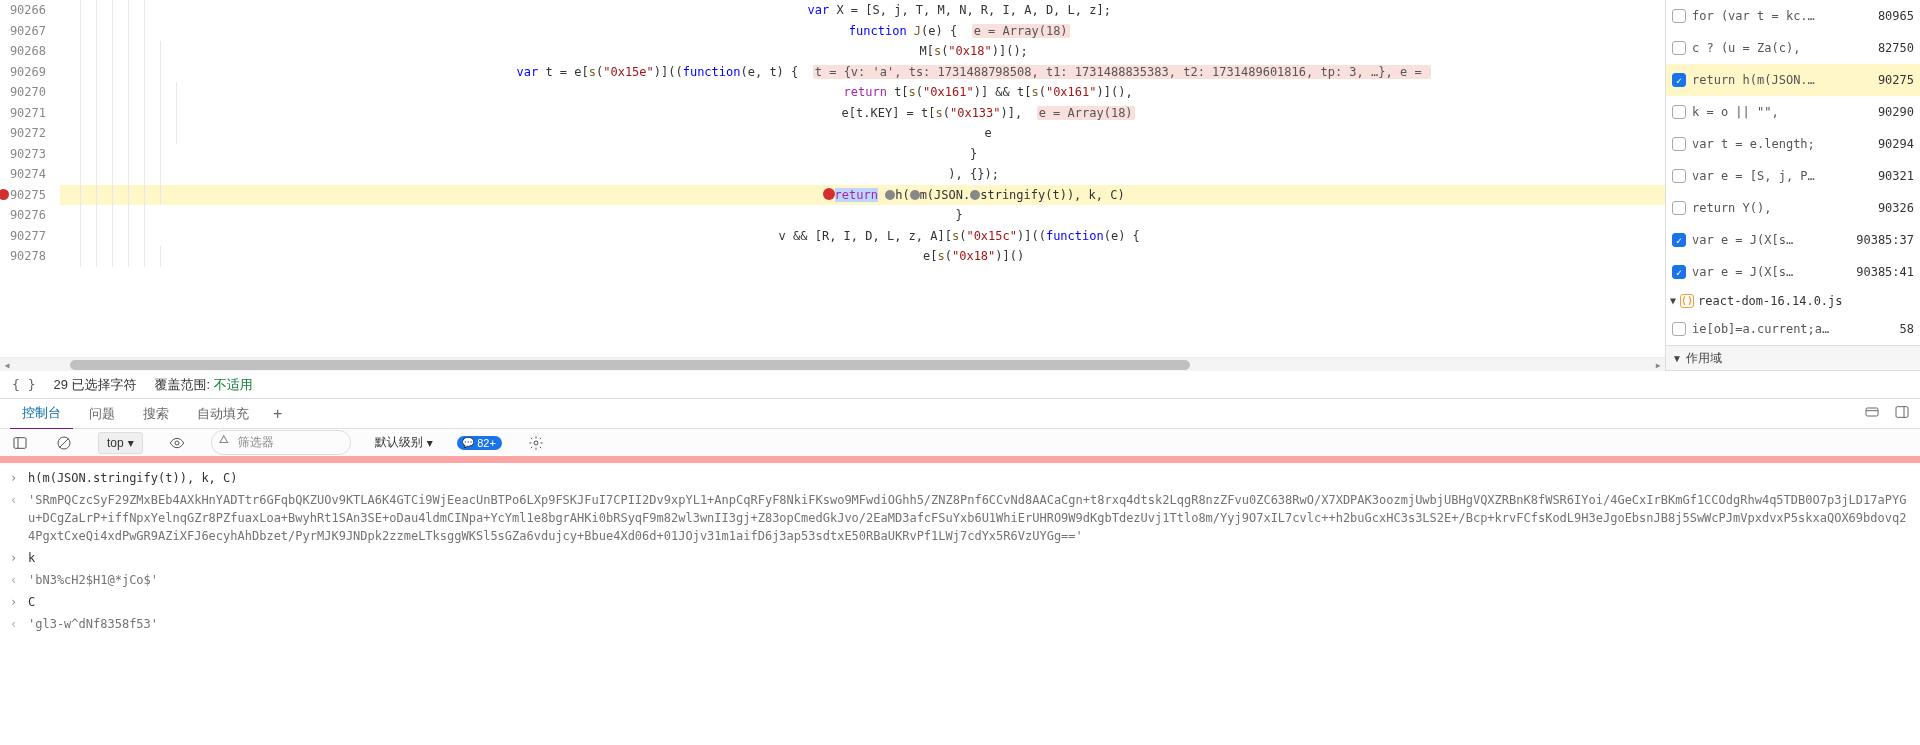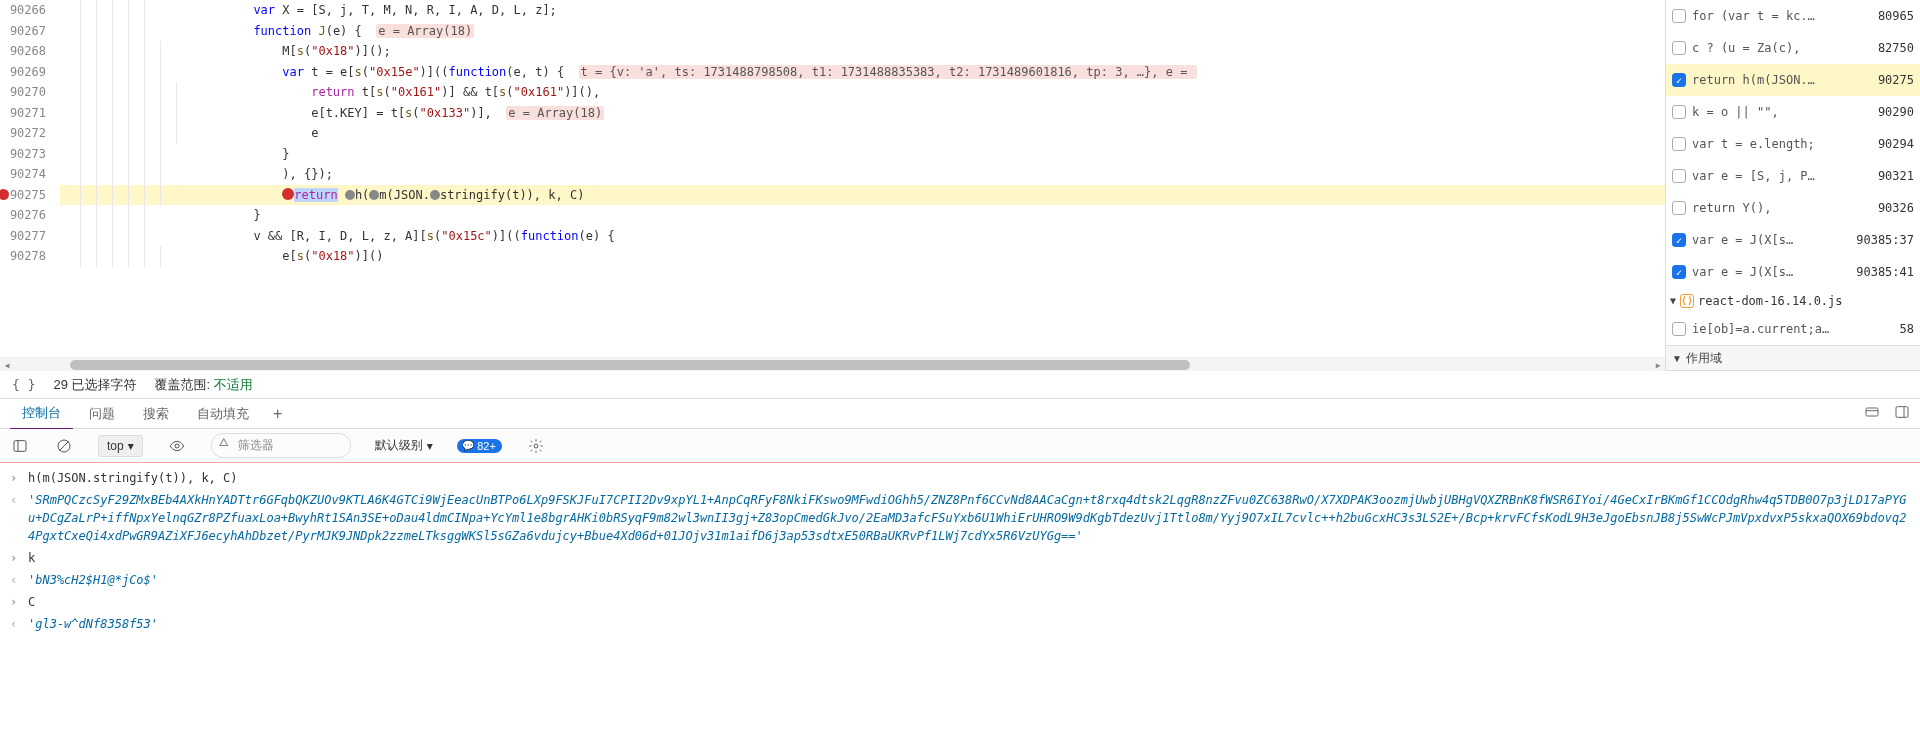--- a/index.html
+++ b/index.html
@@ -3,21 +3,21 @@
 <meta charset="utf-8">
 <style>
   * { margin: 0; padding: 0; box-sizing: border-box; }
   body { font-family: Consolas, Menlo, monospace; font-size: 12px; color: #333; background: #fff; overflow: hidden; }
   .root { display: flex; flex-direction: column; height: 745px; width: 1920px; }
   .top { display: flex; flex: 0 0 278px; border-bottom: 1px solid #ddd; }
   .editor { flex: 1; display: flex; overflow: hidden; position: relative; }
   .gutter { flex: 0 0 60px; text-align: right; padding-right: 14px; color: #888; font-family: Consolas, monospace; font-size: 12px; line-height: 20.5px; user-select: none; }
   .gutter .gline { height: 20.5px; position: relative; }
   .gutter .bp::before { content: ""; position: absolute; left: -2px; top: 4px; width: 11px; height: 11px; background: #d32f2f; border-radius: 50%; }
-  .code { flex: 1; font-family: Consolas, monospace; font-size: 12px; line-height: 20.5px; white-space: pre; position: relative; overflow: hidden; }
+  .code { flex: 1; font-family: Consolas, monospace; font-size: 12px; line-height: 20.5px; white-space: pre; position: relative; overflow: hidden; text-align: center; }
   .codeline { height: 20.5px; position: relative; padding-left: 20px; }
   .indent-guide { border-left: 1px solid #e8e8e8; position: absolute; top: 0; bottom: 0; }
   .hl-exec { background: #fff7c8; }
   .kw { color: #a626a4; }
   .kw2 { color: #0000ff; }
   .fn { color: #795e26; }
   .str { color: #a31515; }
   .sel { background: #bed6ff; }
   .hint { background: #fae0dc; color: #555; border-radius: 2px; padding: 0 2px; }
   .dot-inline { display: inline-block; width: 10px; height: 10px; background: #888; border-radius: 50%; vertical-align: -1px; }
@@ -45,37 +45,37 @@
   .statusbar .braces { color: #666; font-family: monospace; }
   .statusbar .link { color: #15803d; cursor: pointer; }
 
   .tabs { height: 30px; display: flex; align-items: center; padding: 0 10px; gap: 4px; font-family: -apple-system, sans-serif; font-size: 13px; border-bottom: 1px solid #ddd; flex: 0 0 30px; }
   .tab { padding: 6px 12px; color: #666; cursor: pointer; }
   .tab.active { color: #0369a1; border-bottom: 2px solid #701a75; }
   .tab-plus { color: #666; font-size: 16px; padding: 0 8px; cursor: pointer; }
   .tabs-right { margin-left: auto; display: flex; gap: 14px; color: #666; }
   .tabs-right .ic { cursor: pointer; }
 
-  .toolbar { height: 34px; display: flex; align-items: center; padding: 0 10px; gap: 24px; font-family: -apple-system, sans-serif; font-size: 12px; border-bottom: 1px solid #fca5a5; background: #fcfcfc; flex: 0 0 34px; }
+  .toolbar { height: 34px; display: flex; align-items: center; padding: 0 10px; gap: 24px; font-family: -apple-system, sans-serif; font-size: 12px; border-bottom: 7px solid #fca5a5; background: #fcfcfc; flex: 0 0 34px; }
   .toolbar .ic { width: 20px; height: 20px; display: flex; align-items: center; justify-content: center; color: #555; cursor: pointer; }
   .ctx-select { background: #efefef; border: 1px solid #ddd; border-radius: 3px; padding: 3px 8px; display: flex; align-items: center; gap: 4px; cursor: pointer; }
   .filter-input { border: 1px solid #ddd; border-radius: 12px; padding: 3px 10px 3px 26px; width: 140px; color: #888; position: relative; cursor: text; }
   .filter-wrap { position: relative; }
   .filter-wrap::before { content: "⛛"; transform: scaleY(-1); position: absolute; left: 8px; top: 2px; color: #888; font-size: 12px; }
   .level-select { display: flex; align-items: center; gap: 4px; cursor: pointer; }
   .badge { background: #1a73e8; color: #fff; border-radius: 8px; padding: 1px 6px; font-size: 11px; display: flex; align-items: center; gap: 2px; cursor: pointer; }
   .badge::before { content: "💬"; font-size: 10px; }
 
   .console { flex: 1; overflow: auto; font-family: Consolas, monospace; font-size: 12px; line-height: 18px; padding: 4px 0; }
   .console .entry { display: flex; gap: 4px; padding: 2px 10px; }
   .console .arrow { flex: 0 0 14px; color: #888; user-select: none; }
   .console .arrow.in { color: #888; }
   .console .arrow.out { color: #aaa; }
   .console .body { flex: 1; white-space: pre-wrap; word-break: break-all; }
-  .console .str { color: #0369a1; font-style: italic; }
+  .console .str { color: #737373; }
   .console .expr { color: #333; }
 
   svg.icon { width: 16px; height: 16px; stroke: currentColor; fill: none; stroke-width: 1.5; }
 </style>
 </head>
 <body>
 
 <div class="root">
 
   <div class="top">

